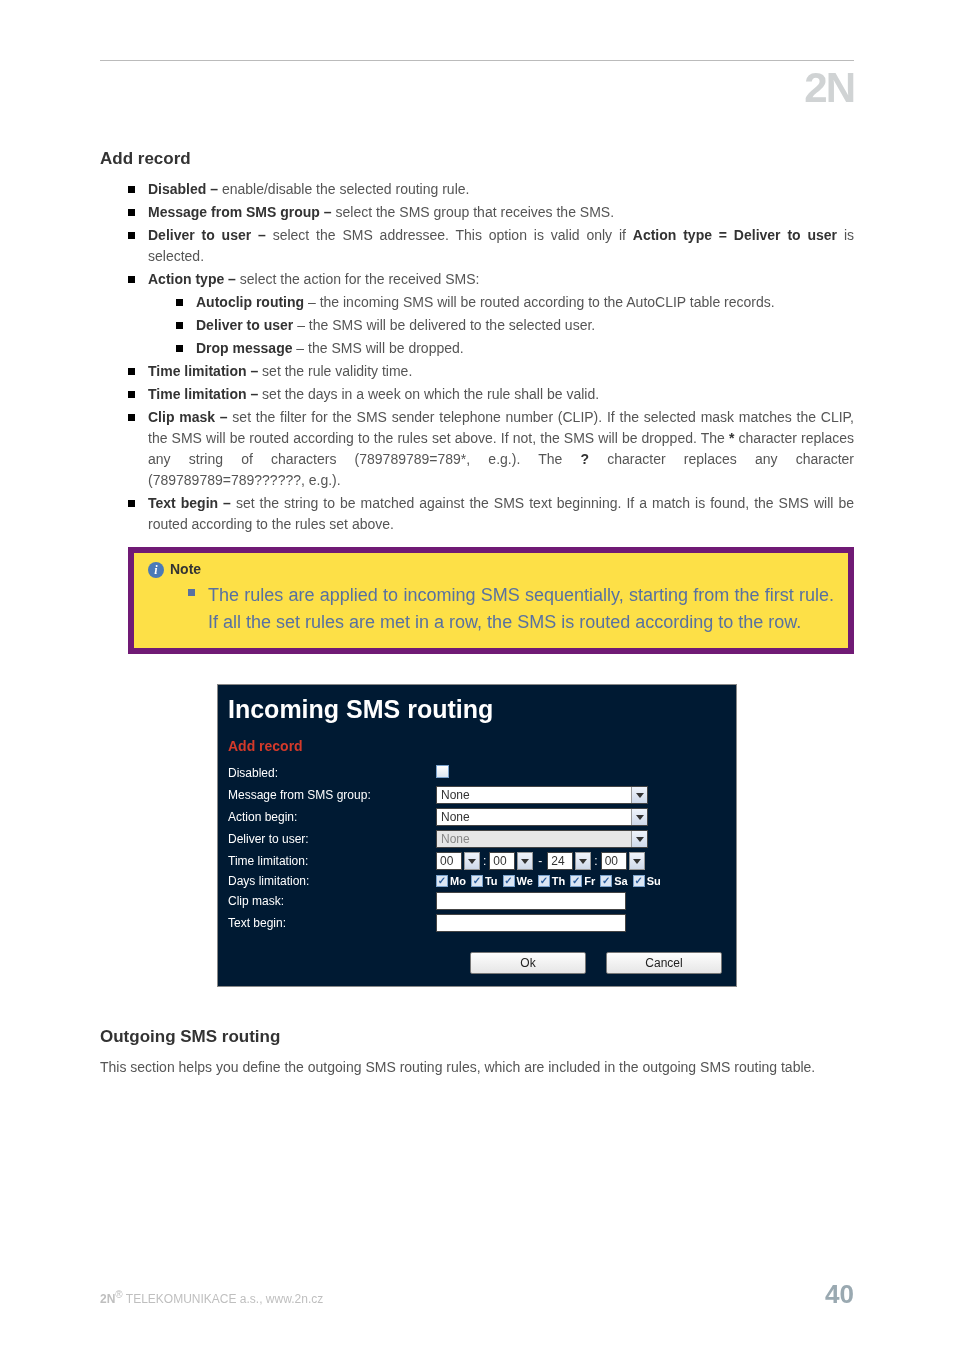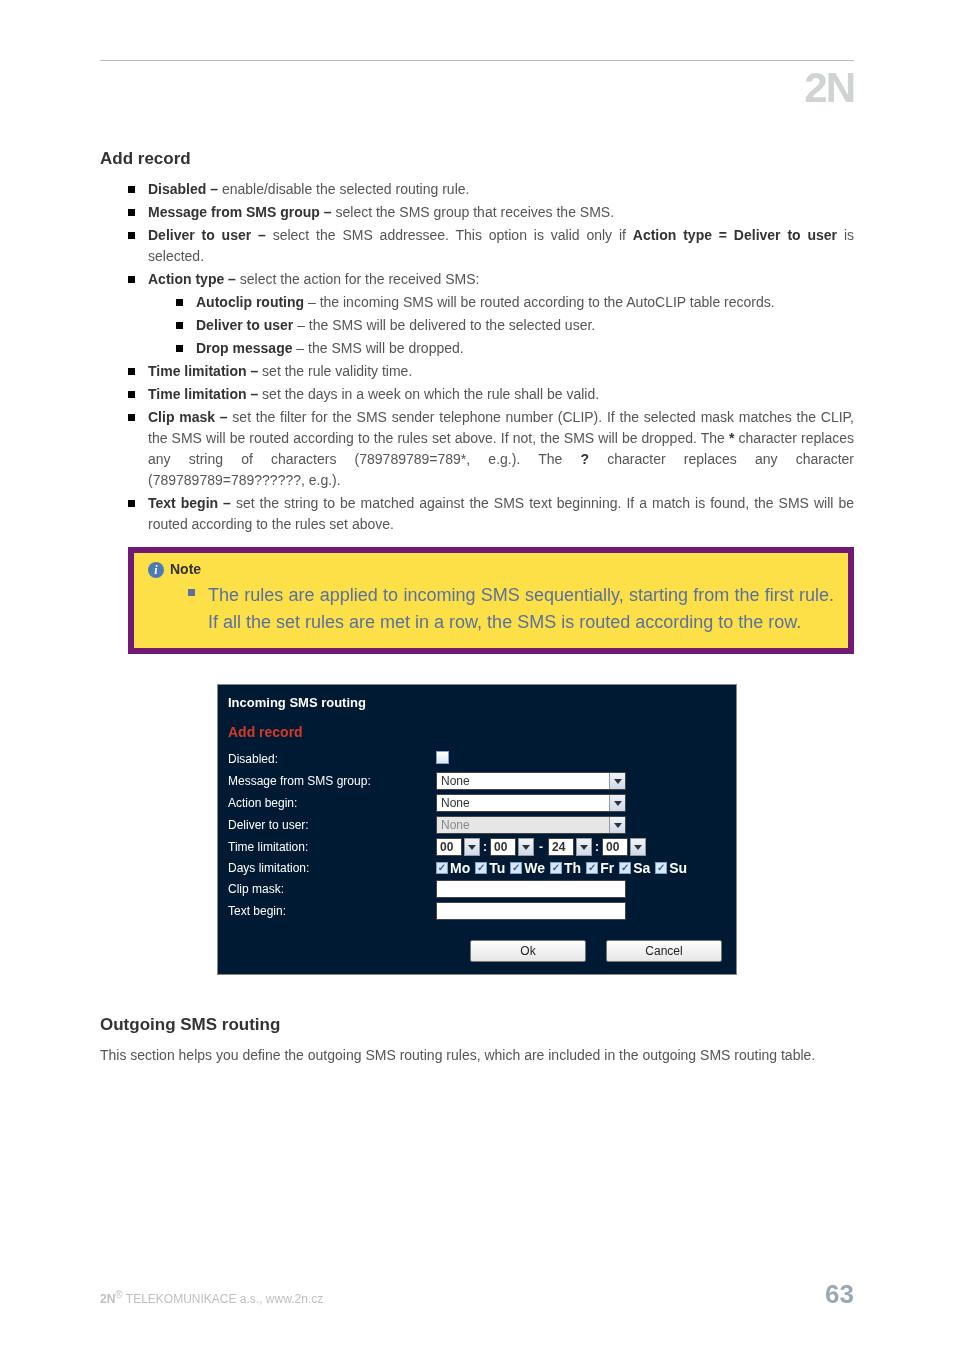--- a/index.html
+++ b/index.html
@@ -140,21 +140,21 @@
   .form-img {
     margin: 30px auto 0 auto;
     width: 520px;
     background: #001a33;
     border: 1px solid #888;
     font-family: Arial, sans-serif;
   }
   .form-title {
     color: #fff;
     font-weight: bold;
-    font-size: 13px;
+    font-size: 25px;
     padding: 10px 10px 4px 10px;
   }
   .form-sub {
     color: #d43a2a;
     font-weight: bold;
     font-size: 14px;
     padding: 10px 10px 10px 10px;
   }
   .form-grid {
     display: grid;
@@ -173,54 +173,54 @@
     width: 13px; height: 13px;
     border: 1.5px solid #7aa2cc;
     background: linear-gradient(#fff,#dde7f3);
     display: inline-block;
   }
   .sel {
     display: flex;
     background: #fff;
     border: 1px solid #444;
     height: 18px;
-    width: 190px;
+    width: 212px;
     font-size: 12px;
     align-items: center;
   }
   .sel.disabled { background: #e6e6e6; color:#888; }
   .sel-txt { flex: 1; padding: 0 4px; }
   .sel-arrow {
     width: 16px;
     height: 100%;
     background: linear-gradient(#f0f4fb,#cfd9ea);
     border-left: 1px solid #999;
     display: flex;
     align-items: center;
     justify-content: center;
   }
   .tri { width:0;height:0;border-left:4px solid transparent;border-right:4px solid transparent;border-top:5px solid #333; }
-  .timerow { display: flex; gap: 2px; align-items: center; font-weight: bold; }
+  .timerow { display: flex; gap: 2px; align-items: center; }
   .tbox {
     background:#fff; border:1px solid #444; height:18px; width:26px;
     font-size:12px; display:flex; align-items:center; padding:0 3px;
   }
   .tarrow {
     width:16px;height:18px;background:linear-gradient(#f0f4fb,#cfd9ea);
     border:1px solid #999;display:flex;align-items:center;justify-content:center;
   }
   .colon { color:#fff; font-size:12px; padding:0 1px; }
   .dash  { color:#fff; font-size:12px; padding:0 3px; }
   .dayrow { display:flex; gap:2px; align-items:center; }
   .dchk {
     width:12px;height:12px;border:1px solid #7aa2cc;
     background:#dbe6f4;display:inline-flex;align-items:center;justify-content:center;
     font-size:10px;color:#2a5d9c;font-weight:bold;line-height:1;
   }
-  .dlab { color:#fff; font-size:14px; font-weight:bold; margin-right:3px;text-align:right; }
+  .dlab { color:#fff; font-size:11px; font-weight:bold; margin-right:3px;text-align:right; }
   .txtin {
     background:#fff;border:1px solid #444;height:18px;width:190px;
   }
   .btnrow {
     display:flex; gap:20px; justify-content:flex-end;
     padding: 12px 14px 12px 10px;
   }
   .btn {
     background:linear-gradient(#fdfdfd,#e6e6e6);
     border:1px solid #777; border-radius:2px;
@@ -394,14 +394,14 @@
   </div>
 
   <h3 class="section-title" style="">Outgoing SMS routing</h3>
   <p class="body-p">This section helps you define the outgoing SMS routing rules, which are included in the outgoing SMS routing table.</p>
 </div>
 
 <div class="footer">
   <span class="ft">
     <b>2N</b><sup>®</sup><span> TELEKOMUNIKACE a.s., www.2n.cz</span>
   </span>
-  <span class="pn">63</span>
+  <span class="pn">40</span>
 </div>
 
 </body></html>

